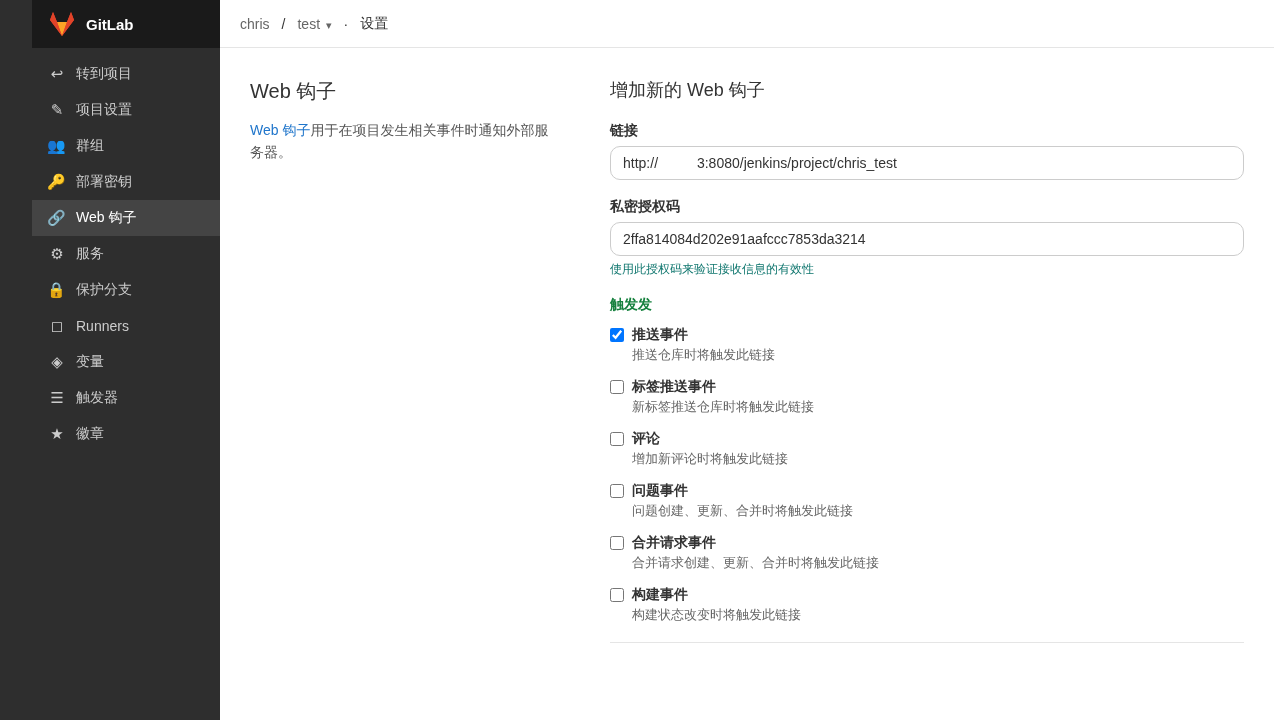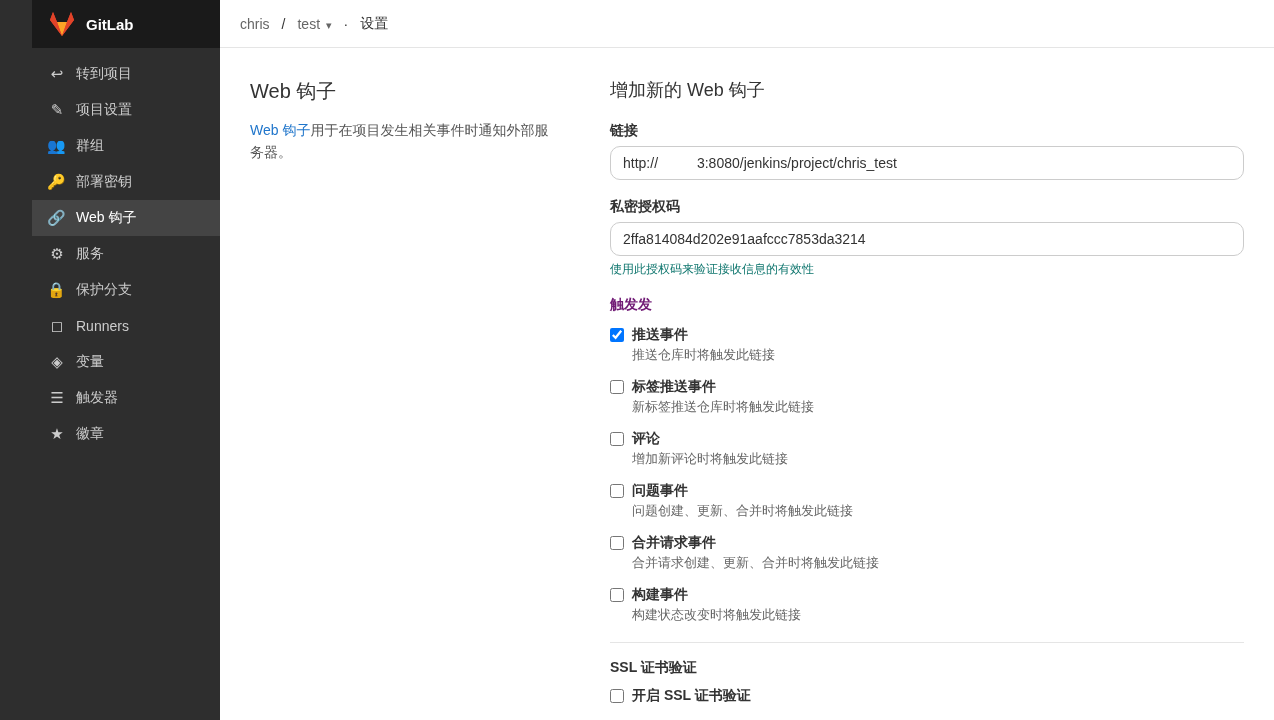--- a/index.html
+++ b/index.html
@@ -155,21 +155,21 @@
     }
     .field-hint {
       font-size: 12px;
       color: #0f766e;
       margin-top: 5px;
     }
 
     .triggers-title {
       font-size: 14px;
       font-weight: 600;
-      color: #701a75;
+      color: #15803d;
       margin-bottom: 12px;
     }
     .checkbox-item {
       margin-bottom: 14px;
     }
     .checkbox-label {
       display: flex;
       align-items: center;
       gap: 8px;
       cursor: pointer;
@@ -343,23 +343,16 @@
         <input type="checkbox" style="">
         <span>构建事件</span>
       </label>
       <div class="checkbox-desc">构建状态改变时将触发此链接</div>
     </div>
           </div>
       </div>
 
       <hr class="divider">
 
-      <div class="field-group">
-        <div class="ssl-title">SSL 证书验证</div>
-        <label class="checkbox-label">
-          <input type="checkbox" style="">
-          <span>开启 SSL 证书验证</span>
-        </label>
-      </div>
 
     </div>
   </div>
 </div>
 
 </body></html>

